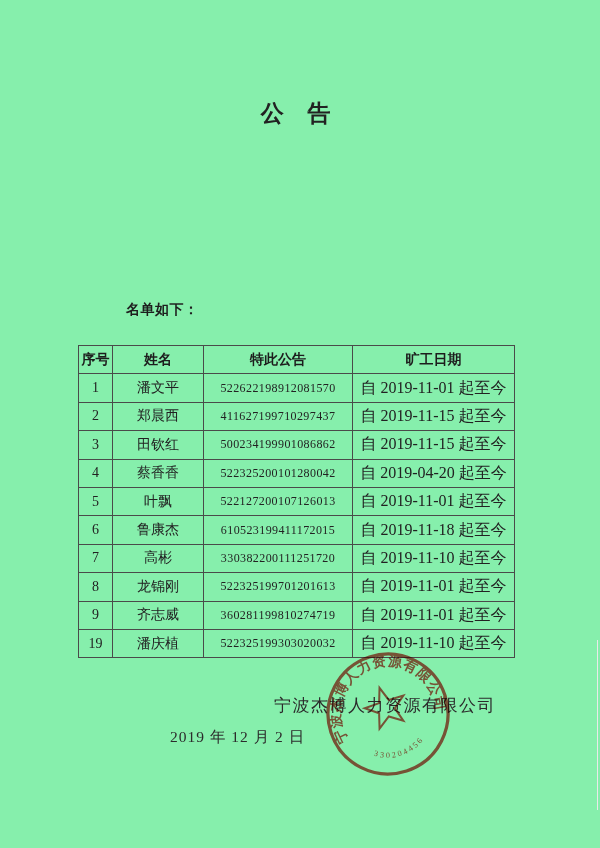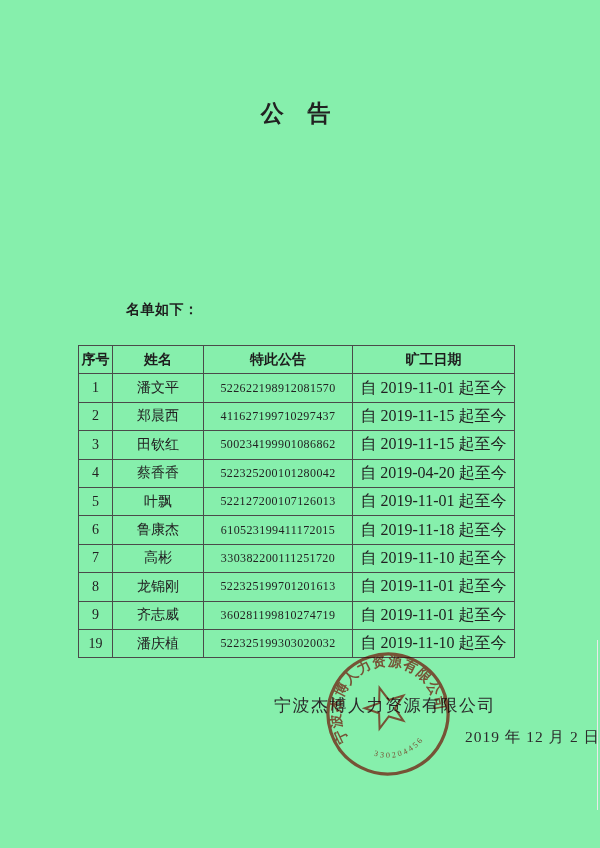--- a/index.html
+++ b/index.html
@@ -39,21 +39,21 @@
   }
   table.roster th{font-weight:bold;font-size:14px;color:#1d1d1d;}
   td.cell-id{font-size:12px;letter-spacing:0.4px;}
   td.cell-date{font-size:16px;}
 
   .sig-company{
     position:absolute;left:170px;top:694px;width:430px;text-align:center;
     font-size:17px;letter-spacing:1.5px;color:#2b2b2b;
   }
   .sig-date{
-    position:absolute;left:170px;top:727px;width:430px;text-align:right;
+    position:absolute;left:170px;top:727px;width:430px;text-align:left;
     font-size:15.5px;letter-spacing:1px;color:#2b2b2b;
   }
 
   .seal{
     position:absolute;left:325px;top:651px;width:126px;height:126px;
     transform:rotate(-18deg);opacity:0.88;mix-blend-mode:multiply;
     pointer-events:none;
   }
   .seal text{font-family:"Liberation Serif","DejaVu Serif",serif;}
 </style>

